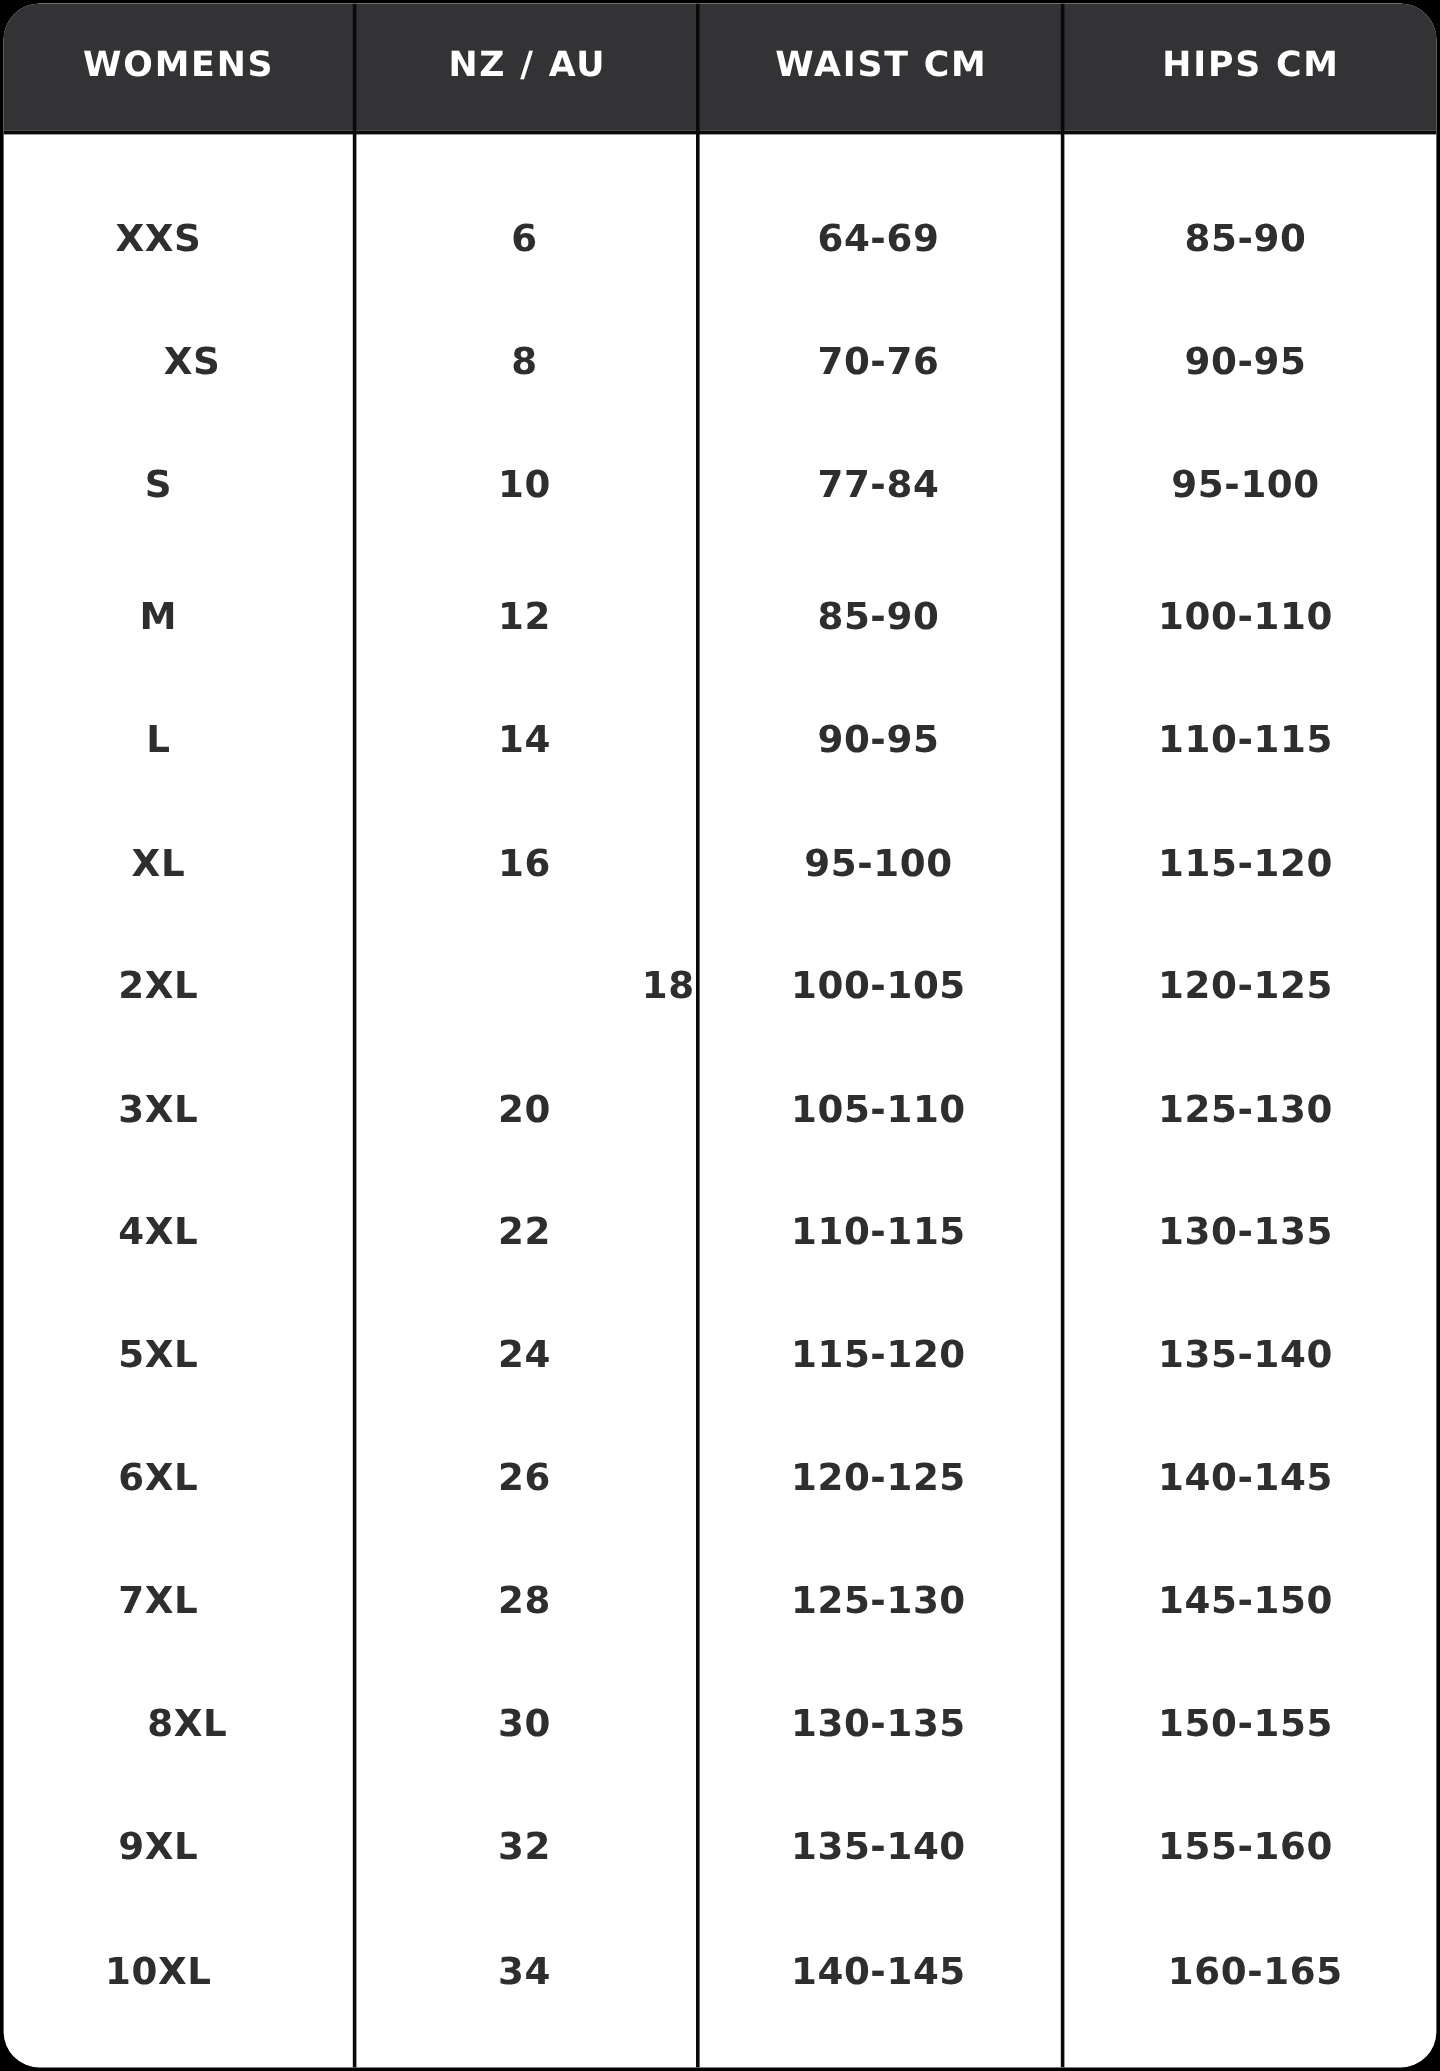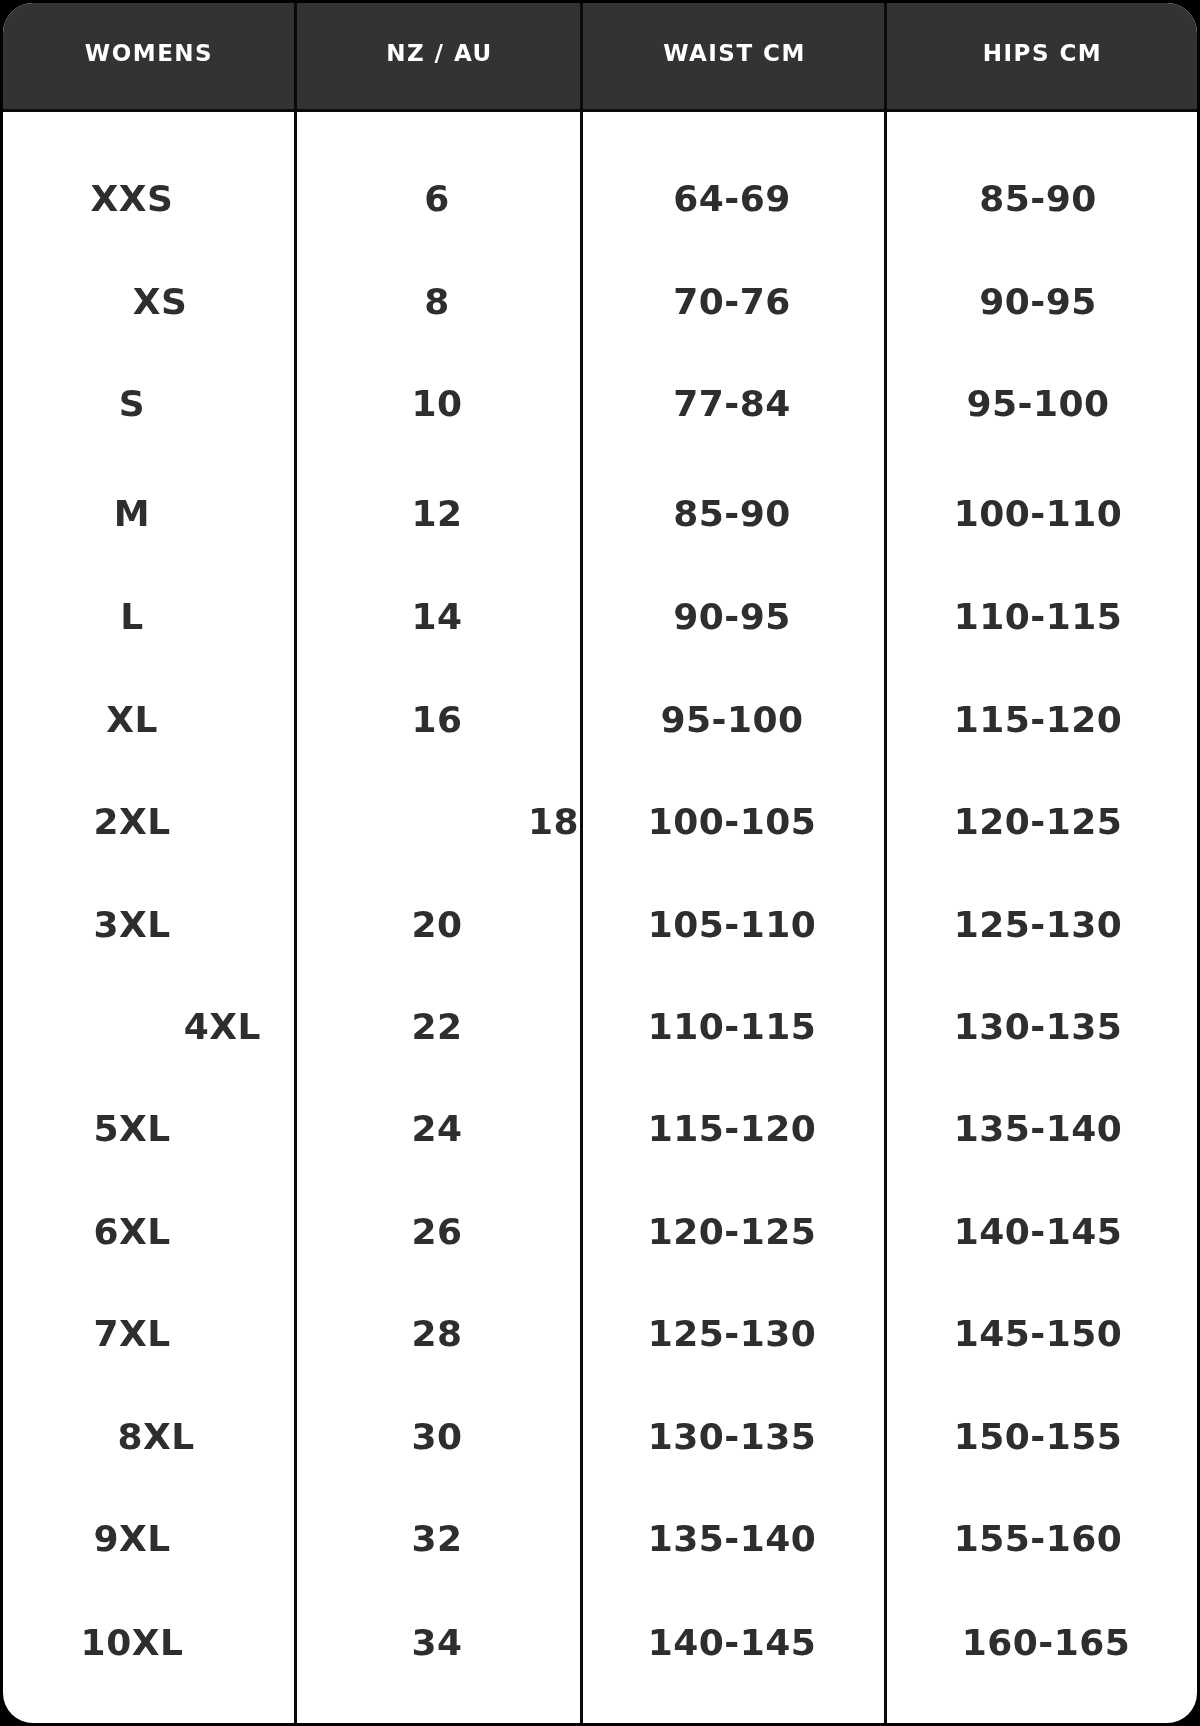--- a/index.html
+++ b/index.html
@@ -15,25 +15,25 @@
     position:absolute; left:0; top:0; width:1194px; height:106px; background:#333336;
   }
   .header-line {
     position:absolute; left:0; top:106px; width:1194px; height:3px; background:#0a0a0a;
   }
   .divider {
     position:absolute; top:0; width:3px; height:1720px; background:#0a0a0a;
   }
   .hcell {
     position:absolute; top:0; height:106px; line-height:100px; text-align:center;
-    color:#fff; font-weight:bold; font-size:23px; letter-spacing:1.5px;
+    color:#fff; font-weight:bold; font-size:29px; letter-spacing:1.5px;
   }
   .cell {
     position:absolute; height:60px; line-height:60px; text-align:center;
-    color:#2e2e30; font-weight:bold; font-size:36px; letter-spacing:0.5px;
+    color:#2e2e30; font-weight:bold; font-size:31px; letter-spacing:0.5px;
   }
 </style>
 </head>
 <body>
 
 <div class="table">
   <div class="header">
     <div class="hcell" style="left:0;width:292px;">WOMENS</div>
     <div class="hcell" style="left:295px;width:283px;">NZ / AU</div>
     <div class="hcell" style="left:581px;width:301px;">WAIST CM</div>
@@ -87,21 +87,21 @@
         <div class="cell" style="left: 578px; width: 302px; top: 789px;">100-105</div>
         <div class="cell" style="left: 882px; width: 306px; top: 789px;">120-125</div>
       </div>
       <div>
         <div class="cell" style="left: 0px; width: 258px; top: 892px;">3XL</div>
         <div class="cell" style="left: 292px; width: 284px; top: 892px;">20</div>
         <div class="cell" style="left: 578px; width: 302px; top: 892px;">105-110</div>
         <div class="cell" style="left: 882px; width: 306px; top: 892px;">125-130</div>
       </div>
       <div>
-        <div class="cell" style="left: 0px; width: 258px; top: 994px; text-align: right;">4XL</div>
+        <div class="cell" style="left: 0px; width: 258px; top: 994px;">4XL</div>
         <div class="cell" style="left: 292px; width: 284px; top: 994px;">22</div>
         <div class="cell" style="left: 578px; width: 302px; top: 994px;">110-115</div>
         <div class="cell" style="left: 882px; width: 306px; top: 994px;">130-135</div>
       </div>
       <div>
         <div class="cell" style="left: 0px; width: 258px; top: 1096px;">5XL</div>
         <div class="cell" style="left: 292px; width: 284px; top: 1096px;">24</div>
         <div class="cell" style="left: 578px; width: 302px; top: 1096px;">115-120</div>
         <div class="cell" style="left: 882px; width: 306px; top: 1096px;">135-140</div>
       </div>

